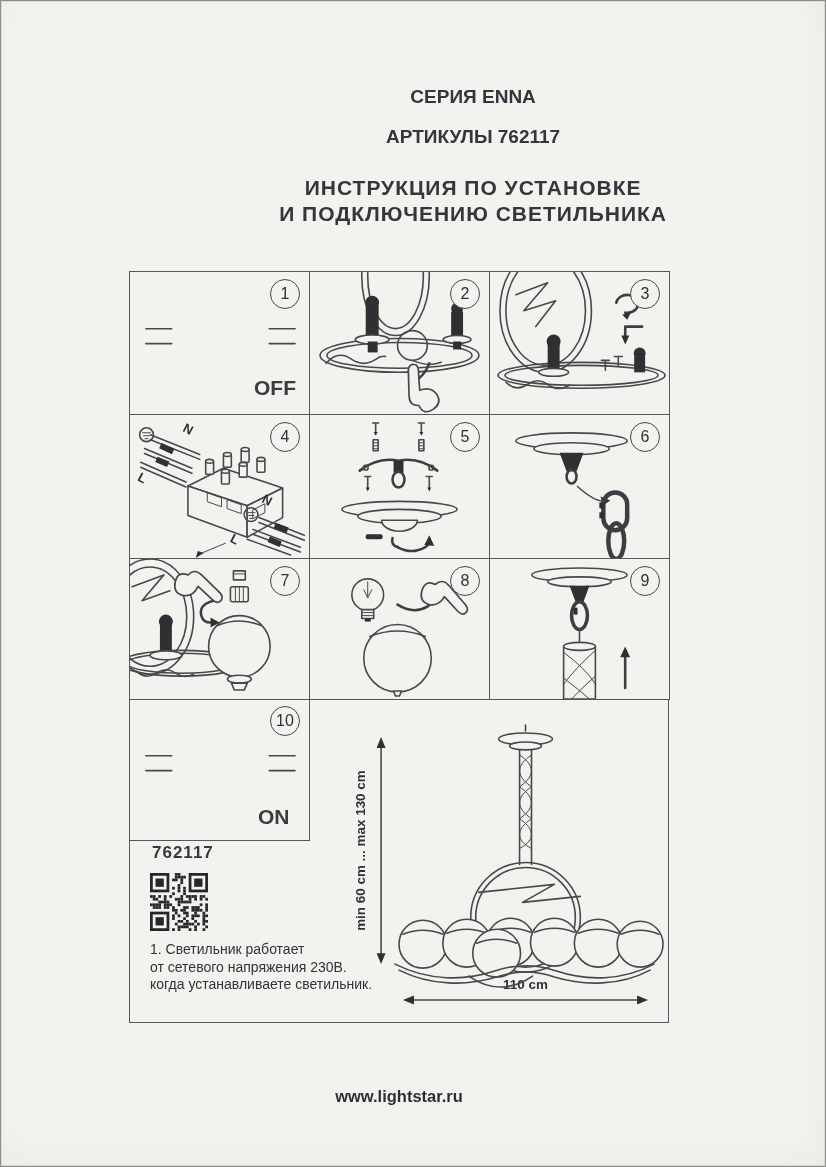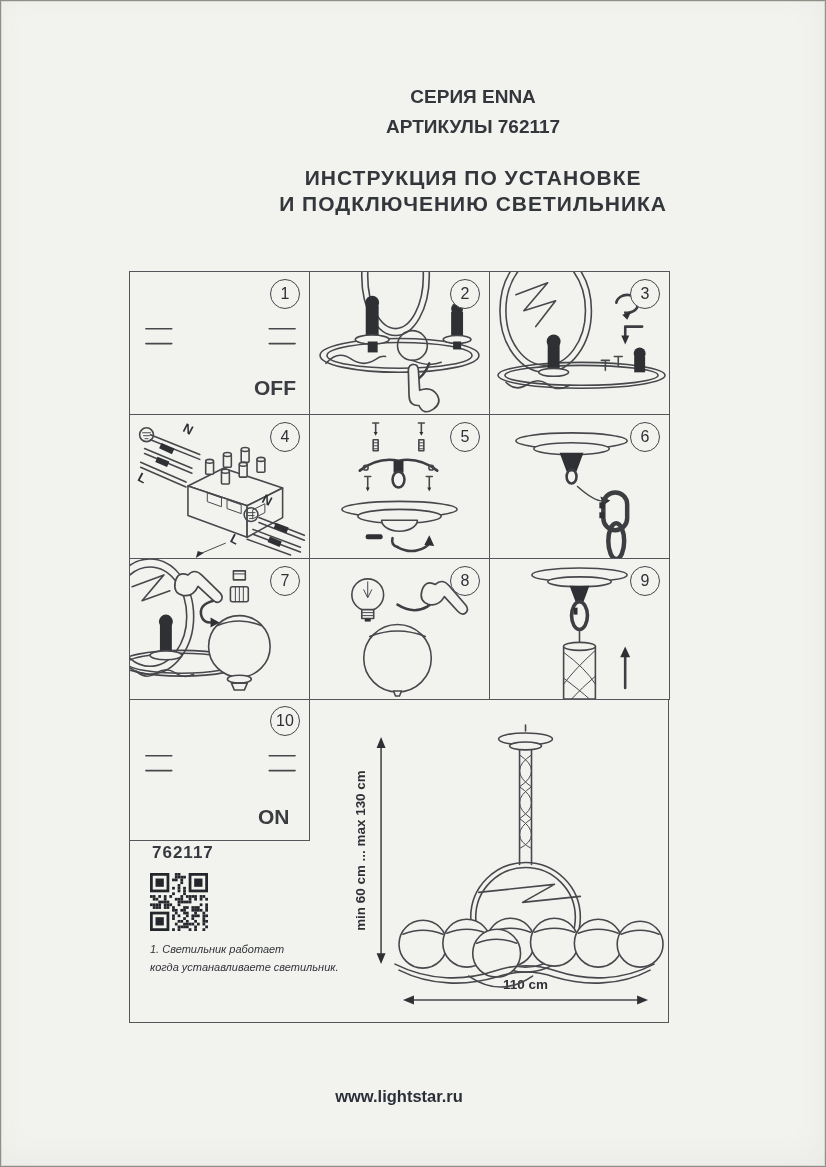--- a/index.html
+++ b/index.html
@@ -16,21 +16,21 @@
     border:2px solid #2b2f38;box-sizing:border-box;text-align:center;padding-top:9px;
   }
   .logo-l1{font-family:"Liberation Serif",serif;font-weight:700;font-size:27px;line-height:28px;color:#252a33;letter-spacing:.5px;transform:scaleY(1.05);}
   .logo-l2{font-family:"Liberation Serif",serif;font-weight:700;font-size:34px;line-height:33px;color:#252a33;letter-spacing:.5px;transform:scaleY(1.05);}
   .logo-l3{font-size:12.5px;letter-spacing:5px;color:#343942;margin-top:3px;text-indent:5px;}
   .logo-bar{width:76px;height:8px;margin:5px auto 0;border:1px solid #2b2f38;box-sizing:border-box;
     background:linear-gradient(90deg,#2b2f38 0 30%,#f2f2ef 30% 70%,#2b2f38 70% 100%);}
   
   .header-right{position:absolute;top:84px;right:158px;text-align:center;}
   .hdr-series{font-size:19px;font-weight:700;line-height:23px;color:#33363b;}
-  .hdr-articles{font-size:19px;font-weight:700;line-height:23px;color:#33363b;margin-top:7px;}
+  .hdr-articles{font-size:19px;font-weight:700;line-height:23px;color:#33363b;margin-top:17px;}
   .hdr-title{font-size:21px;font-weight:700;line-height:26px;letter-spacing:1px;color:#33363b;}
   .hdr-gap{height:27px;}
   
   .grid-outer{position:absolute;left:128px;top:270px;width:540px;height:428px;
     border-top:1.4px solid #55565a;border-left:1.4px solid #55565a;box-sizing:content-box;}
   .cell{position:absolute;width:180px;box-sizing:border-box;
     border-right:1.4px solid #55565a;border-bottom:1.4px solid #55565a;overflow:hidden;}
   .bottom-box{position:absolute;left:128px;top:698px;width:540px;height:324px;box-sizing:border-box;
     border:1.4px solid #55565a;border-top:none;}
   .badge{position:absolute;right:9px;top:7px;width:28px;height:28px;border:1.6px solid #44464b;
@@ -43,21 +43,21 @@
   svg .th{stroke:#47484c;stroke-width:1;fill:none;stroke-linecap:round;}
   svg .ln2{stroke:#3d3e42;stroke-width:2.6;fill:none;stroke-linecap:round;stroke-linejoin:round;}
   svg .fl{fill:#2f3033;stroke:none;}
   svg .pa{fill:#f2f2ef;stroke:#47484c;stroke-width:1.6;stroke-linejoin:round;}
   svg .hand{fill:#f2f2ef;stroke:#45474b;stroke-width:1.7;stroke-linejoin:round;}
   svg text.lbl{fill:#2c2e32;font-family:"Liberation Sans",sans-serif;font-weight:700;}
   svg text.dim{fill:#2f3134;font-family:"Liberation Sans",sans-serif;font-weight:700;font-size:13.5px;}
   
   .info-article{position:absolute;left:22px;top:144px;font-size:17px;font-weight:700;letter-spacing:1px;color:#35383d;}
   .qr{position:absolute;left:20px;top:174px;width:58px;height:58px;}
-  .notes{position:absolute;left:20px;top:242px;width:240px;font-size:11px;line-height:17.5px;color:#303338;font-style:italic;}
+  .notes{position:absolute;left:20px;top:242px;width:240px;font-size:14px;line-height:17.5px;color:#303338;}
   
   .footer{position:absolute;left:128px;top:1066px;width:540px;text-align:center;
     font-size:16.5px;font-weight:700;color:#2b2f38;margin-top:20px;}
 </style>
 </head>
 <body>
 
 <div class="page">
 
 
@@ -533,18 +533,19 @@
         <rect x="6" y="6" width="9" height="9" fill="#23262b"></rect>
         <rect x="42" y="0" width="21" height="21" fill="#23262b"></rect>
         <rect x="45" y="3" width="15" height="15" fill="#f2f2ef"></rect>
         <rect x="48" y="6" width="9" height="9" fill="#23262b"></rect>
         <rect x="0" y="42" width="21" height="21" fill="#23262b"></rect>
         <rect x="3" y="45" width="15" height="15" fill="#f2f2ef"></rect>
         <rect x="6" y="48" width="9" height="9" fill="#23262b"></rect>
       </svg>
     <div class="notes">
       <div>1. Светильник работает</div>
+      <div>от сетевого напряжения 230В.</div>
       <div>когда устанавливаете светильник.</div>
     </div>
   </div>
 
   <div class="footer">www.lightstar.ru</div>
 </div>
 
 </body></html>

